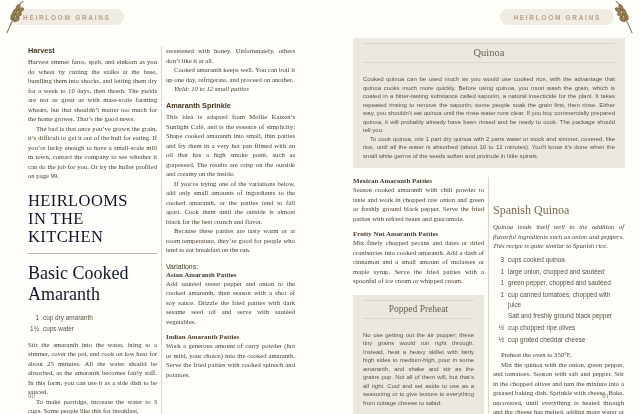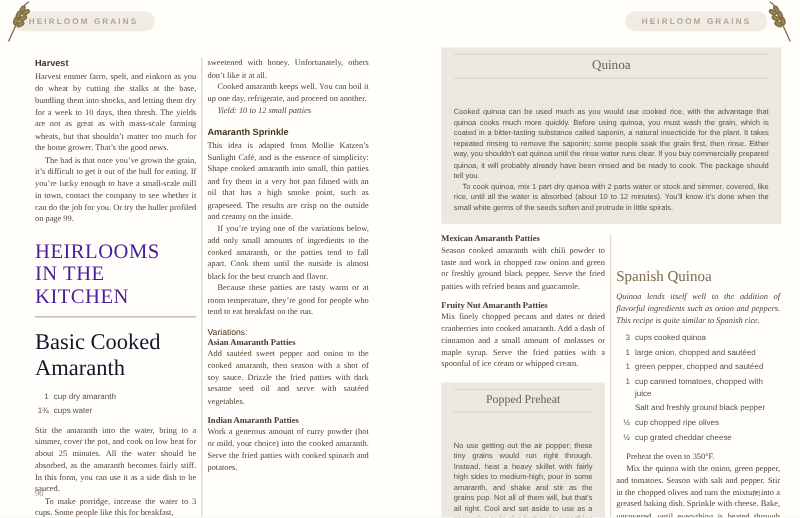--- a/index.html
+++ b/index.html
@@ -35,41 +35,41 @@
   p, .ing { font-size:6.7px; line-height:1.42; text-align:justify; }
   p.indent { text-indent:8px; }
   .ital { font-style:italic; }
   .yield { font-size:6.7px; line-height:1.5; font-style:italic; text-indent:8px; }
 
   .h-sans {
     font-family:"Liberation Sans", sans-serif; font-weight:bold;
     font-size:7.3px; color:#46341f; margin:7px 0 2px;
   }
   .h-kitchen {
-    font-size:16.5px; line-height:1.1; letter-spacing:0.4px; color:#4c1d95;
+    font-size:16.5px; line-height:1.1; letter-spacing:0.4px; color:#0f172a;
     font-weight:normal; margin:11px 0 7px; max-width:108px;
   }
   .rule { border:none; border-top:1px solid #b8b1a4; margin:0 0 9px; }
   .h-recipe { font-size:18px; line-height:1.18; color:#0f172a; font-weight:normal; margin:0 0 7px; }
   .h-recipe-big { font-size:12px; line-height:1.1; color:#7d6a4f; font-weight:normal; margin:0 0 5px; }
   .h-runin { font-size:6.9px; font-weight:bold; margin:7px 0 1px; }
   .h-var { font-family:"Liberation Sans", sans-serif; font-size:6.9px; color:#46341f; margin:8px 0 1px; font-weight:normal; }
 
   .ing-list { margin:3px 0 6px; }
   .ing { display:flex; font-family:"Liberation Sans", sans-serif; font-size:6.4px;
          line-height:1.45; color:#57503f; margin-bottom:2.5px; text-align:left; }
   .ing .qty { width:11px; min-width:11px; text-align:right; margin-right:4px; }
   .ing .itxt { flex:1; }
 
   
   .box { background:#ebe8e0; padding:5px 10px 8px; }
   .box-title {
     text-align:center; font-size:10.5px; color:#6b6052; font-weight:normal;
     border-top:1px solid #dbd6ca; border-bottom:1px solid #dbd6ca;
-    padding:3px 0 4px; margin-bottom:23px;
+    padding:3px 0 4px; margin-bottom:12px;
   }
   .box p {
     font-family:"Liberation Sans", sans-serif; font-size:6px; line-height:1.42;
     color:#57524a; text-align:justify;
   }
   .box p.indent { text-indent:7px; }
   .quinoa-box { margin-bottom:9px; }
   .popped-box { margin-top:9px; }
   .popped-box .box-title { font-size:9.5px; }
 

